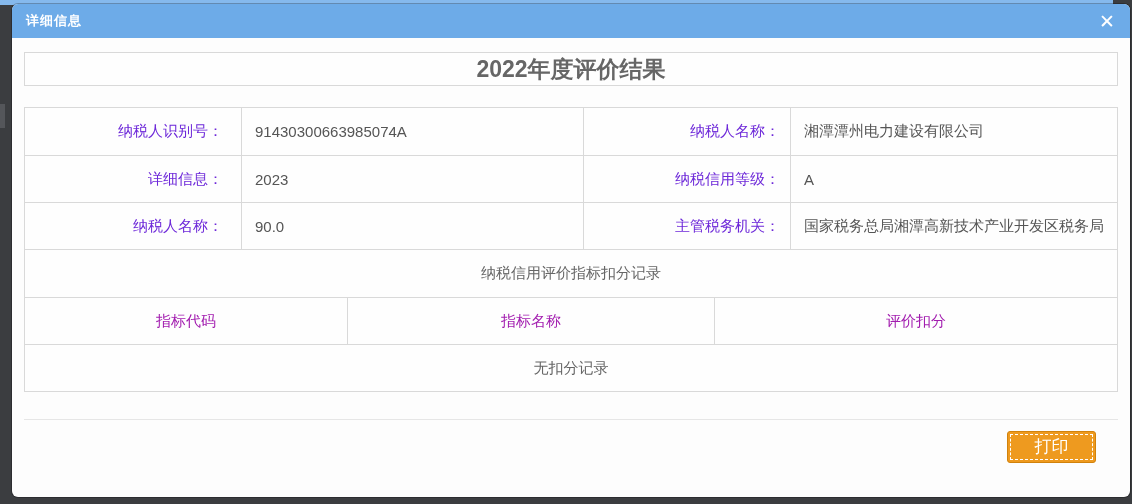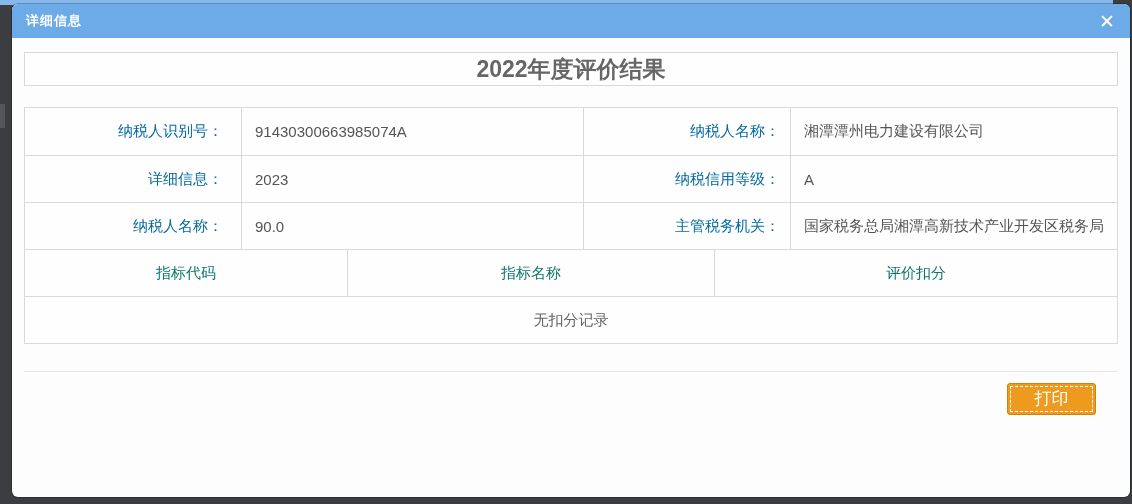--- a/index.html
+++ b/index.html
@@ -44,27 +44,27 @@
   
   .tbl { margin-top:21px; border:1px solid #d9d9d9; background:#fefefe; }
   .trow { display:flex; height:47px; border-top:1px solid #d9d9d9; }
   .trow:first-child { border-top:none; }
   .trow-tall { height:48px; }
   .tcell {
     border-left:1px solid #d9d9d9; display:flex; align-items:center;
     font-size:15px; overflow:hidden; white-space:nowrap;
   }
   .tcell:first-child { border-left:none; }
-  .cell-label { justify-content:flex-end; padding-right:10px; color:#0369a1; }
+  .cell-label { justify-content:flex-end; padding-right:10px; color:#6d28d9; }
   .cell-value { justify-content:flex-start; padding-left:13px; color:#555555; }
   .c-l1 { width:208px; } .c-v1 { width:342px;margin-left:8px; }
   .c-l2 { width:207px; } .c-v2 { flex:1; }
   .cell-center { flex:1; justify-content:center; color:#666666; }
   .c-h1 { width:322px; } .c-h2 { width:367px; } .c-h3 { flex:1; }
-  .cell-head { justify-content:center; color:#0f766e;text-align:center; }
+  .cell-head { justify-content:center; color:#a21caf;text-align:center; }
   
   .footer-divider { margin-top:27px; border-top:1px solid #e6e6e6; }
   .footer { padding:11px 22px 0 0; text-align:right; }
   .print-button {
     display:inline-block; width:89px; height:32px;
     background:#ee9a1f; border:1px solid #d1820c; border-radius:3px;
     color:#ffffff; font-size:17px; font-family:inherit;
     outline:1px dashed #ffffff; outline-offset:-4px;
     cursor:pointer; line-height:30px; text-align:center;
   }
@@ -104,20 +104,23 @@
         <div class="tcell cell-value c-v2">A</div>
       </div>
 
       <div class="trow">
         <div class="tcell cell-label c-l1">纳税人名称：</div>
         <div class="tcell cell-value c-v1">90.0</div>
         <div class="tcell cell-label c-l2">主管税务机关：</div>
         <div class="tcell cell-value c-v2">国家税务总局湘潭高新技术产业开发区税务局</div>
       </div>
 
+      <div class="trow trow-tall">
+        <div class="tcell cell-center">纳税信用评价指标扣分记录</div>
+      </div>
 
       <div class="trow">
         <div class="tcell cell-head c-h1">指标代码</div>
         <div class="tcell cell-head c-h2">指标名称</div>
         <div class="tcell cell-head c-h3">评价扣分</div>
       </div>
 
       <div class="trow">
         <div class="tcell cell-center">无扣分记录</div>
       </div>

